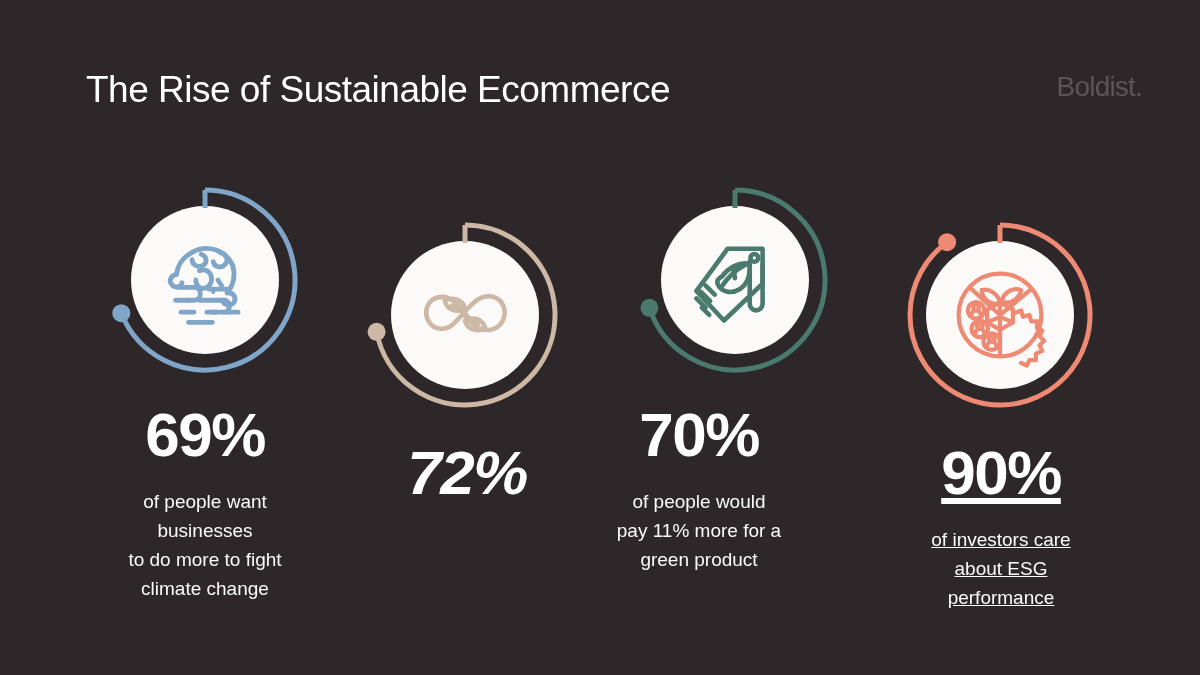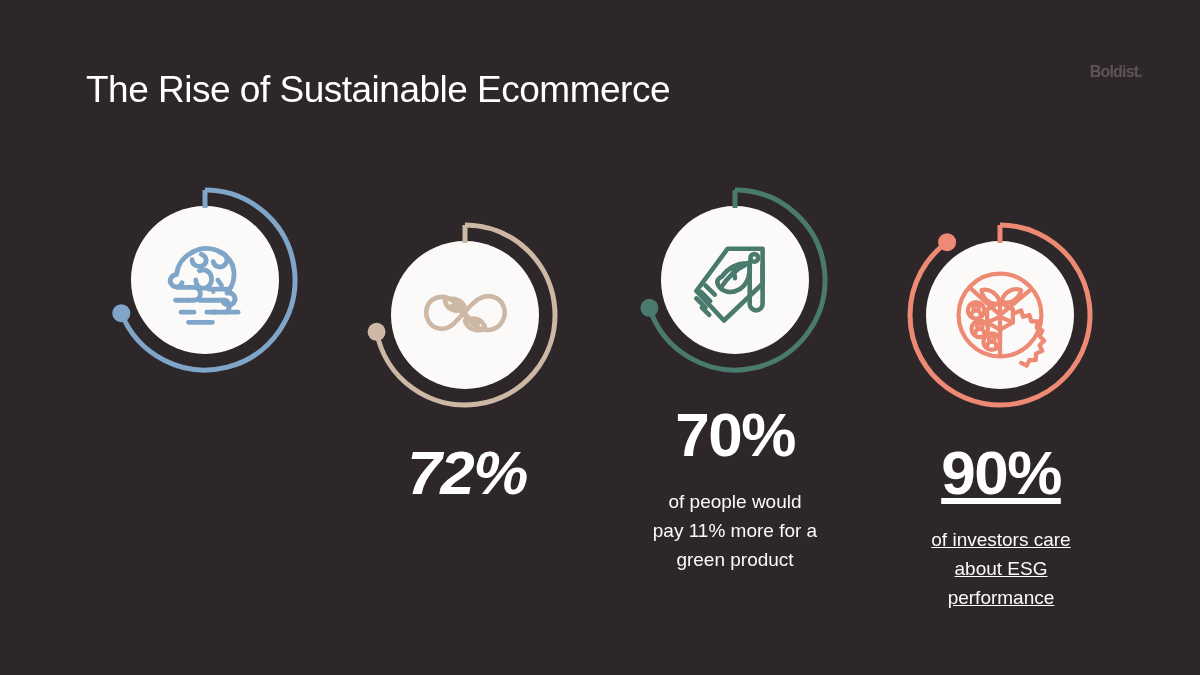--- a/index.html
+++ b/index.html
@@ -18,23 +18,23 @@
     left:86px; top:58px;
     font-size:37px;
     font-weight:normal;
     letter-spacing:-0.5px;
     color:#FFFFFF;
     white-space:nowrap;
     margin-top:11px;
   }
   .brand-logo {
     position:absolute;
-    right:58px; top:63px;
-    font-size:16px;
-    font-weight:bold;
+    right:58px; top:71px;
+    font-size:28px;
+    font-weight:normal;
     letter-spacing:-0.8px;
     color:#5C5457;
   }
 
   .stat-svg { position:absolute; left:0; top:0; width:1200px; height:675px; pointer-events:none; }
 
   .stat-block { position:absolute; text-align:center; }
   .stat-value {
     font-size:62px;
     font-weight:bold;
@@ -47,21 +47,21 @@
     font-size:19px;
     line-height:1.52;
     font-weight:normal;
     color:#FBFAFA;
     white-space:pre-line;
   }
 
   
   #block-0 { left:70px;  top:404px; width:270px; }
   #block-1 { left:332px; top:442px; width:270px;font-style:italic; }
-  #block-2 { left:600px; top:404px; width:270px; }
+  #block-2 { left:564px; top:404px; width:270px; }
   #block-3 { left:866px; top:442px; width:270px;text-decoration:underline; }
 </style>
 </head>
 <body>
 
 <div class="canvas">
 
   <div class="page-title">The Rise of Sustainable Ecommerce</div>
   <div class="brand-logo">Boldist.</div>
 
@@ -171,20 +171,27 @@
         <g>
           <circle cx="1000" cy="315" r="74" fill="#FBFAF8"></circle>
           <path d="M 1000 225 A 90 90 0 1 1 947.0993272936774 242.18847050625476" fill="none" stroke="#EE8A74" stroke-width="5" stroke-linecap="butt"></path>
           <line x1="1000" y1="243" x2="1000" y2="225" stroke="#EE8A74" stroke-width="5"></line>
           <circle cx="947.0993272936774" cy="242.18847050625476" r="9" fill="#EE8A74"></circle>
           <use xlink:href="#ico-esg" transform="translate(1000 315) scale(0.92)" color="#EE8A74"></use>
         </g>
       </g>
   </svg>
 
+  <div class="stat-block" id="block-0">
+    <div class="stat-value">69%</div>
+    <div class="stat-desc">of people want
+businesses
+to do more to fight
+climate change</div>
+  </div>
   <div class="stat-block" id="block-1">
     <div class="stat-value">72%</div>
   </div>
   <div class="stat-block" id="block-2">
     <div class="stat-value">70%</div>
     <div class="stat-desc">of people would
 pay 11% more for a
 green product</div>
   </div>
   <div class="stat-block" id="block-3">

